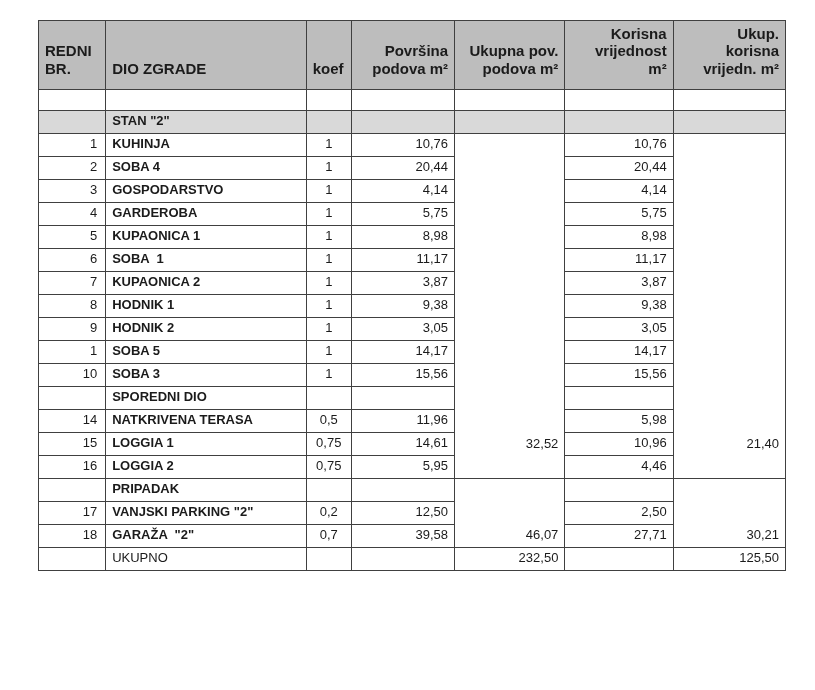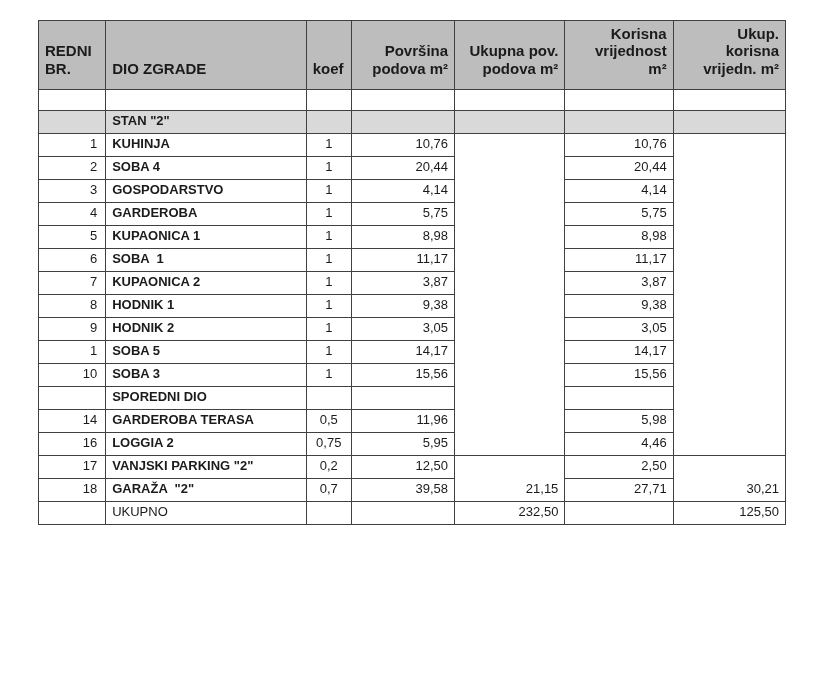--- a/index.html
+++ b/index.html
@@ -213,51 +213,69 @@
           <td class="c-num"></td>
           <td class="c-name">SPOREDNI DIO</td>
           <td class="c-koef"></td>
           <td class="c-val"></td>
           <td class="c-val no-hb"></td>
           <td class="c-val"></td>
           <td class="c-val no-hb"></td>
         </tr>
         <tr class="data">
           <td class="c-num">14</td>
-          <td class="c-name">GARDEROBA TERASA</td>
+          <td class="c-name">NATKRIVENA TERASA</td>
           <td class="c-koef">0,5</td>
           <td class="c-val">11,96</td>
           <td class="c-val no-hb"></td>
           <td class="c-val">5,98</td>
           <td class="c-val no-hb"></td>
+        </tr>
+        <tr class="data">
+          <td class="c-num">15</td>
+          <td class="c-name">LOGGIA 1</td>
+          <td class="c-koef">0,75</td>
+          <td class="c-val">14,61</td>
+          <td class="c-val no-hb">32,52</td>
+          <td class="c-val">10,96</td>
+          <td class="c-val no-hb">21,40</td>
         </tr>
         <tr class="data sec-end">
           <td class="c-num">16</td>
           <td class="c-name">LOGGIA 2</td>
           <td class="c-koef">0,75</td>
           <td class="c-val">5,95</td>
           <td class="c-val"></td>
           <td class="c-val">4,46</td>
           <td class="c-val"></td>
         </tr>
+        <tr class="section">
+          <td class="c-num"></td>
+          <td class="c-name">PRIPADAK</td>
+          <td class="c-koef"></td>
+          <td class="c-val"></td>
+          <td class="c-val no-hb"></td>
+          <td class="c-val"></td>
+          <td class="c-val no-hb"></td>
+        </tr>
         <tr class="data">
           <td class="c-num">17</td>
           <td class="c-name">VANJSKI PARKING "2"</td>
           <td class="c-koef">0,2</td>
           <td class="c-val">12,50</td>
           <td class="c-val no-hb"></td>
           <td class="c-val">2,50</td>
           <td class="c-val no-hb"></td>
         </tr>
         <tr class="data sec-end">
           <td class="c-num">18</td>
           <td class="c-name">GARAŽA  "2"</td>
           <td class="c-koef">0,7</td>
           <td class="c-val">39,58</td>
-          <td class="c-val">21,15</td>
+          <td class="c-val">46,07</td>
           <td class="c-val">27,71</td>
           <td class="c-val">30,21</td>
         </tr>
         <tr class="total">
           <td class="c-num"></td>
           <td class="c-name">UKUPNO</td>
           <td class="c-koef"></td>
           <td class="c-val"></td>
           <td class="c-val">232,50</td>
           <td class="c-val"></td>

